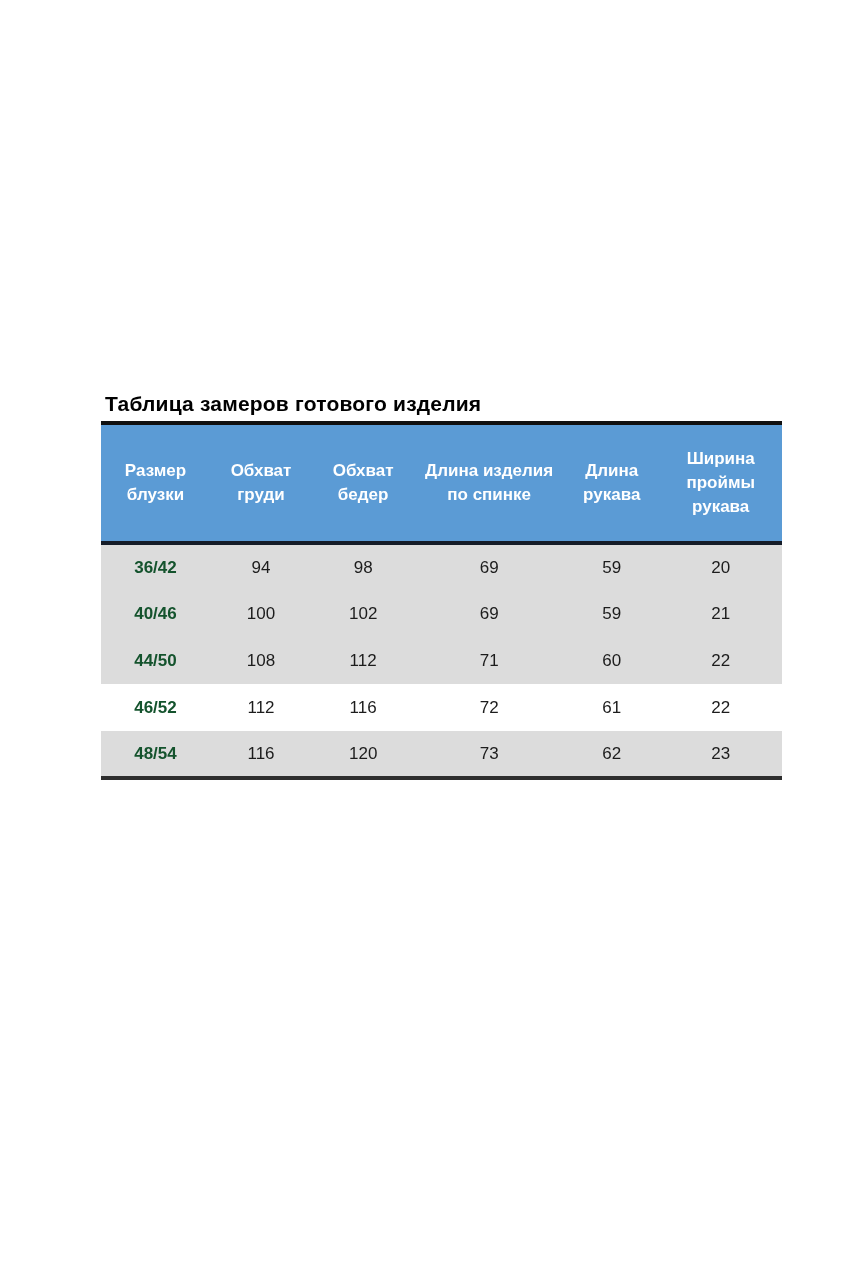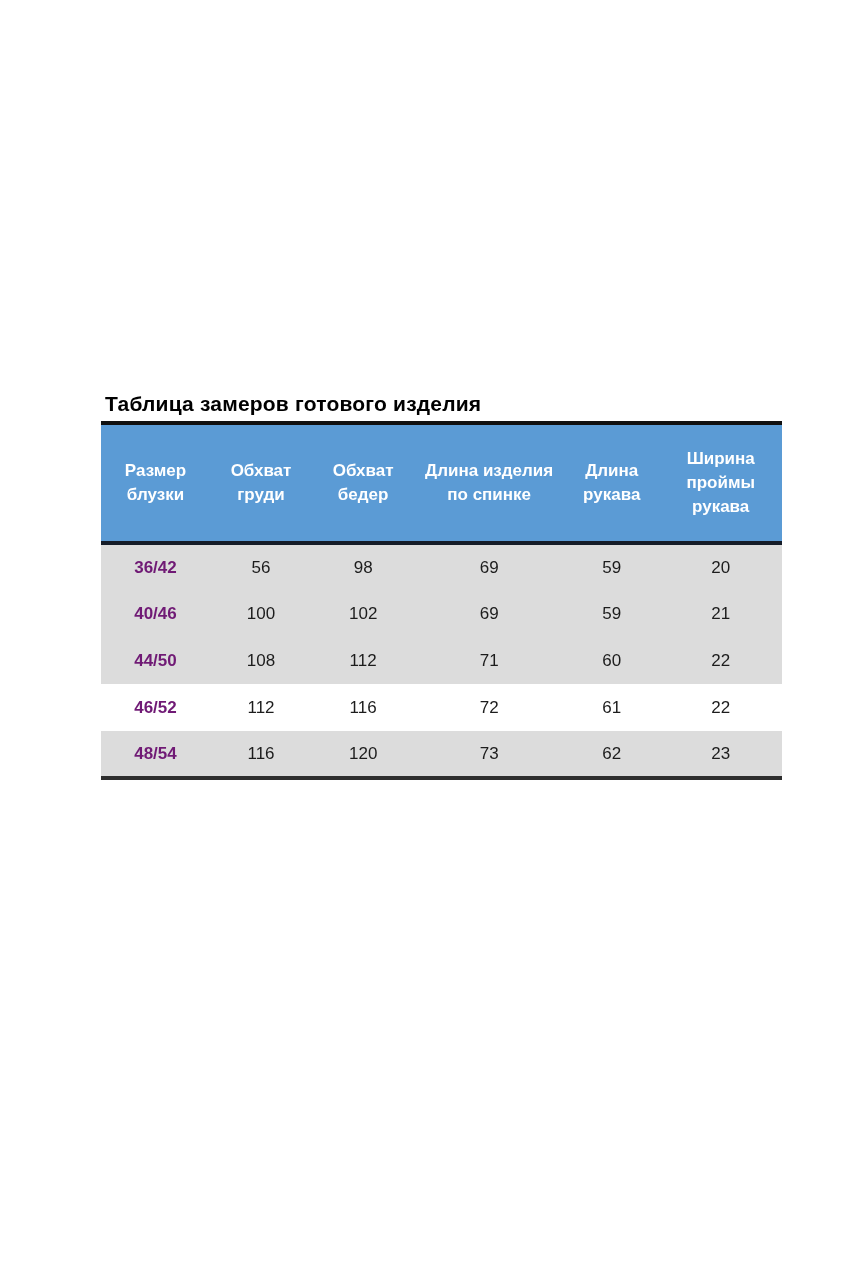--- a/index.html
+++ b/index.html
@@ -57,21 +57,21 @@
   }
   tbody td {
     height: 47px;
     font-size: 17px;
     color: #1c1c1c;
     text-align: center;
     vertical-align: middle;
   }
   tbody td.size-cell {
     font-weight: bold;
-    color: #701a75;
+    color: #14532d;
   }
   tbody tr.striped { background: #dcdcdc; }
   tbody tr.plain   { background: #ffffff; }
   tbody tr:last-child td { border-bottom: 4px solid #2e2e2e; text-align: center; }
 </style>
 </head>
 <body>
 
 <div class="sheet">
   <div class="content">
@@ -91,21 +91,21 @@
             <th>Обхват груди</th>
             <th>Обхват бедер</th>
             <th>Длина изделия по спинке</th>
             <th>Длина рукава</th>
             <th>Ширина проймы рукава</th>
           </tr>
       </thead>
       <tbody id="table-body">
           <tr class="striped">
             <td class="size-cell">36/42</td>
-            <td>56</td>
+            <td>94</td>
             <td>98</td>
             <td>69</td>
             <td>59</td>
             <td>20</td>
           </tr>
           <tr class="striped">
             <td class="size-cell">40/46</td>
             <td>100</td>
             <td>102</td>
             <td>69</td>

